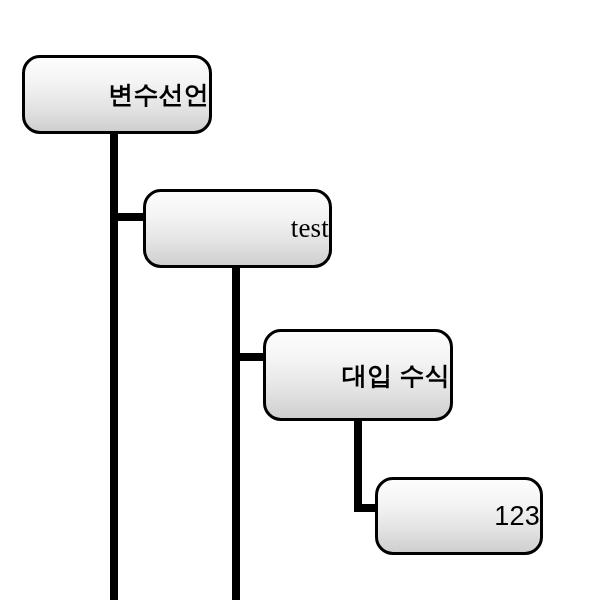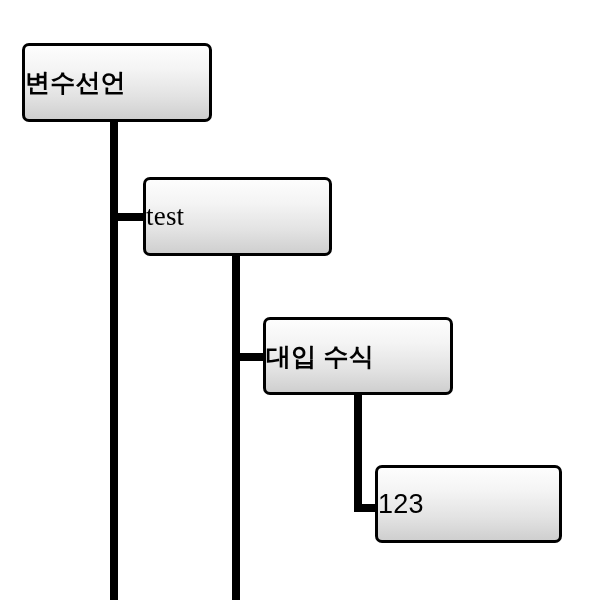--- a/index.html
+++ b/index.html
@@ -22,27 +22,28 @@
     position: absolute;
     left: 0;
     top: 0;
     width: 600px;
     height: 600px;
   }
   .node {
     position: absolute;
     box-sizing: border-box;
     border: 3px solid #000000;
-    border-radius: 7px;
+    border-radius: 18px;
     background: linear-gradient(to bottom, #fdfdfd 0%, #f4f4f4 32%, #e3e3e3 68%, #cfcfcf 100%);
     display: flex;
     align-items: center;
-    justify-content: flex-start;
+    justify-content: flex-end;
     color: #000000;
     z-index: 5;
+    margin-top: 12px;
   }
   .node-label {
     display: block;
     line-height: 1;
     text-align: center;
     letter-spacing: 0.2px;
   }
   .label-bold {
     font-weight: bold;
     font-size: 25px;
@@ -72,21 +73,21 @@
   </svg>
 
   <div class="node" style="left:22px; top:43px; width:190px; height:79px;">
     <span class="node-label label-bold">변수선언</span>
   </div>
 
   <div class="node" style="left:143px; top:177px; width:189px; height:79px;font-family:Liberation Serif, serif;">
     <span class="node-label label-regular">test</span>
   </div>
 
-  <div class="node" style="left:263px; top:317px; width:190px; height:78px;">
+  <div class="node" style="left:263px; top:317px; width:190px; height:92px;">
     <span class="node-label label-bold">대입 수식</span>
   </div>
 
-  <div class="node" style="left:375px; top:465px; width:187px; height:78px;">
+  <div class="node" style="left:375px; top:465px; width:168px; height:78px;">
     <span class="node-label label-regular">123</span>
   </div>
 
 </div>
 
 </body></html>

